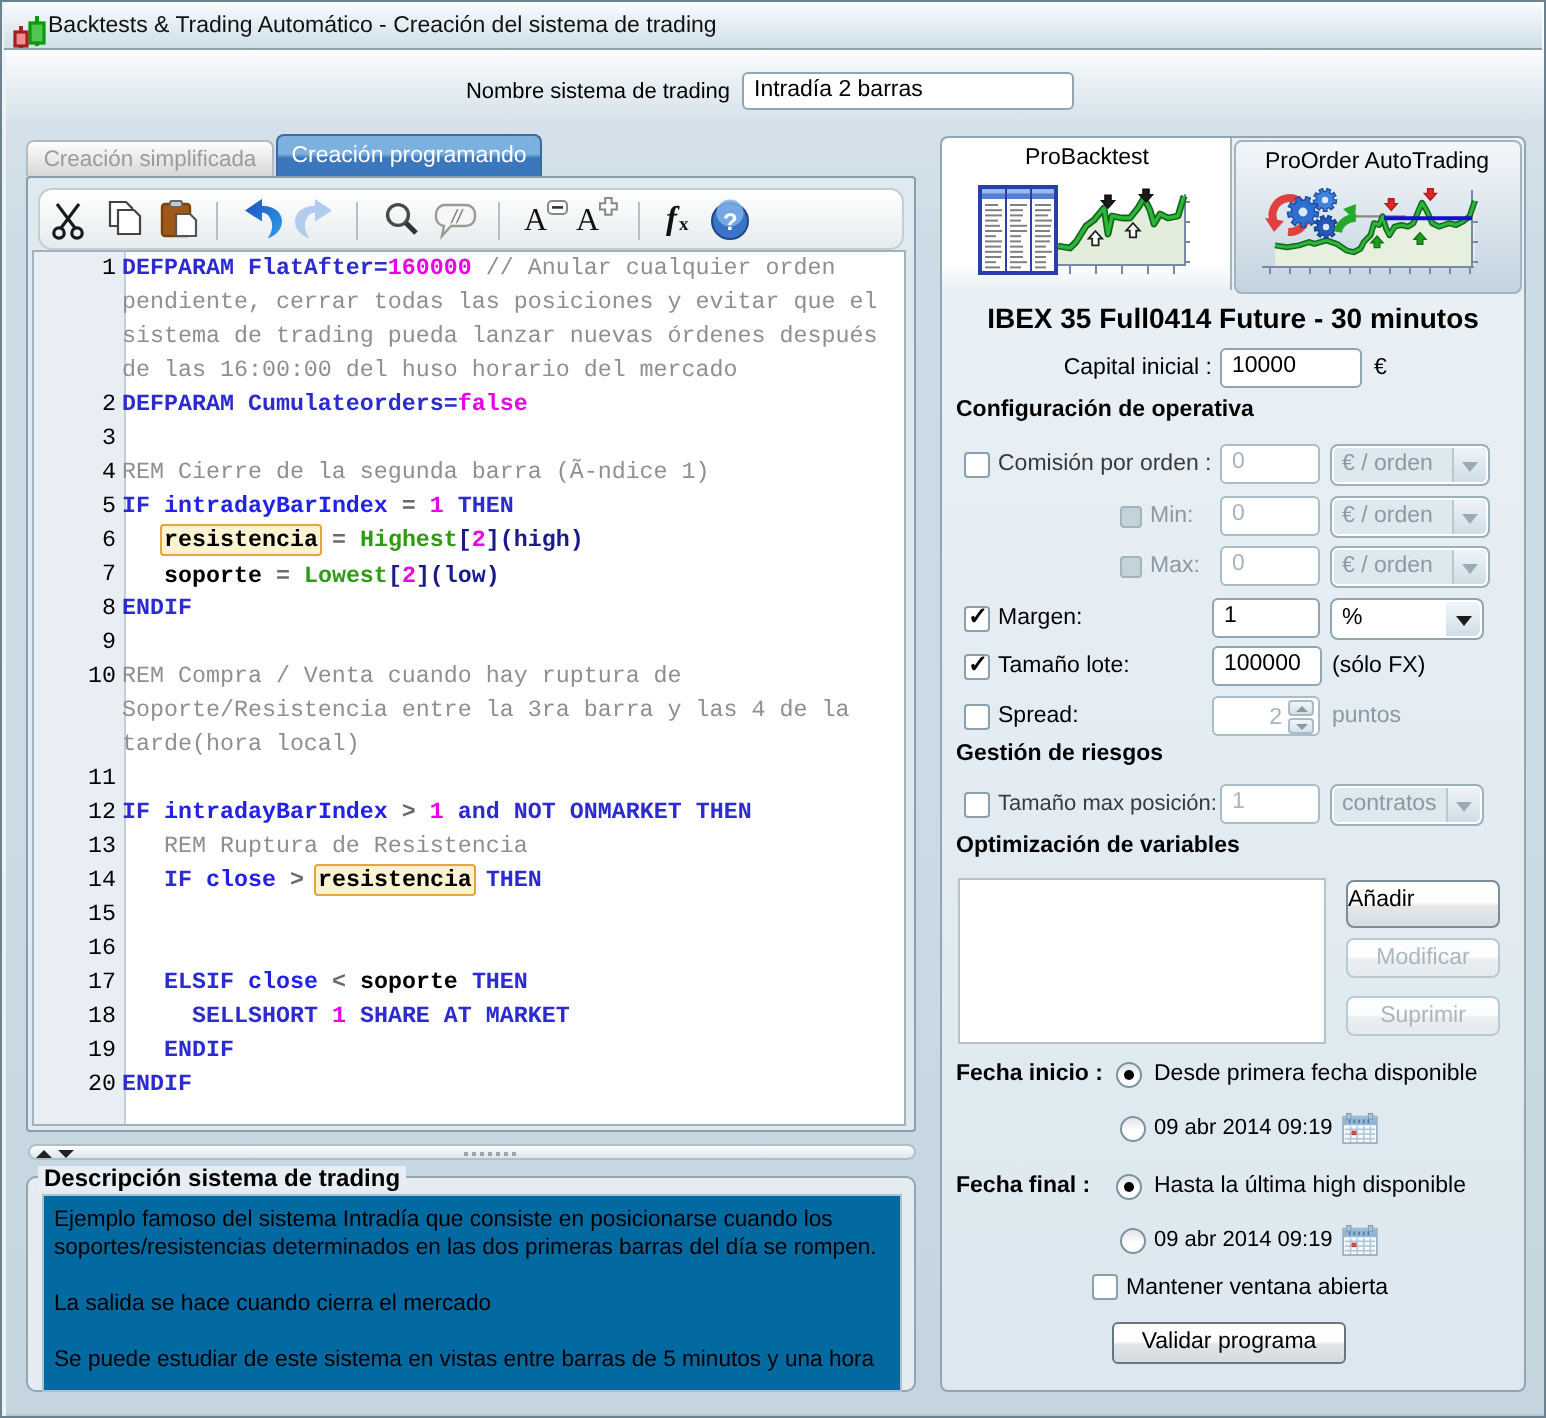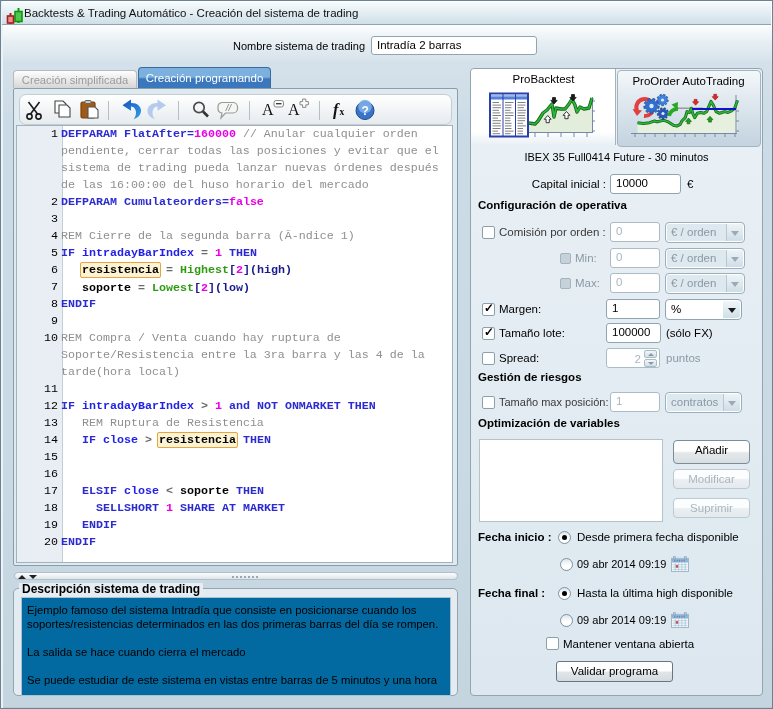--- a/index.html
+++ b/index.html
@@ -39,21 +39,21 @@
 .h3{position:absolute;font-size:11.5px;font-weight:bold;color:#000}
 .gr{color:#8b99a3}
 .cb{position:absolute;width:13px;height:13px;background:#fff;border:1px solid #8ca0ac;border-radius:2px}
 .cbd{position:absolute;width:11px;height:11px;background:#c6d2da;border:1px solid #a3b4be;border-radius:2px}
 .rad{position:absolute;width:13px;height:13px;background:linear-gradient(#dde6ec,#fff 60%);border:1px solid #7e929e;border-radius:50%}
 .dot{position:absolute;left:3px;top:3px;width:5px;height:5px;background:#000;border-radius:50%}
 .dd{position:absolute;height:21px;border:1px solid #9ab0ba;border-radius:4px;box-shadow:inset 0 0 0 1px #fff}
 .ddf{position:absolute;left:1px;top:1px;bottom:1px;font-size:11.5px;padding:0 4px;line-height:17px}
 .dda{position:absolute;right:1px;top:1px;bottom:1px;width:17px;border-left:1px solid #b9c8d0;border-radius:0 3px 3px 0}
 .tri{position:absolute;left:4px;top:7px;width:0;height:0;border-left:4px solid transparent;border-right:4px solid transparent;border-top:5px solid #9aabb5}
-.btn{position:absolute;width:77px;height:24px;border:1px solid #7c8d98;border-radius:4px;background:linear-gradient(#fefefe 46%,#e4e8eb 54%,#d8dee2);font-size:11.5px;text-align:center;line-height:18px;color:#000}
+.btn{position:absolute;width:77px;height:24px;border:1px solid #7c8d98;border-radius:4px;background:linear-gradient(#fefefe 46%,#e4e8eb 54%,#d8dee2);font-size:11.5px;text-align:left;line-height:18px;color:#000}
 .btnd{position:absolute;width:77px;height:20px;border:1px solid #bdc9d1;border-radius:4px;background:linear-gradient(#fcfdfe 46%,#ebeff2 54%,#e4eaee);font-size:11.5px;text-align:center;line-height:18px;color:#aab6be}
 .chk{position:absolute;font-size:12px;font-weight:bold;color:#000;top:-3px;left:1px}
 .cal{position:absolute;width:18px;height:16px}
 </style></head>
 <body>
 <div id="win">
  <div id="tbar">
   <svg class="abs" style="left:3px;top:1px" width="21" height="22" viewBox="0 0 21 22">
    <line x1="13.5" y1="5" x2="13.5" y2="20" stroke="#089a08" stroke-width="2"></line>
    <rect x="10" y="8.5" width="7" height="10" fill="#52c452" stroke="#089a08" stroke-width="1.6"></rect>
@@ -290,21 +290,21 @@
 <polygon points="36.3,17.0 35.9,19.5 34.1,19.0 33.1,20.7 34.5,22.0 32.6,23.6 31.5,22.1 29.7,22.8 29.9,24.7 27.4,24.7 27.5,22.8 25.7,22.2 24.6,23.8 22.7,22.2 24.0,20.8 23.0,19.2 21.2,19.7 20.7,17.2 22.6,17.0 22.9,15.1 21.2,14.3 22.4,12.2 24.0,13.2 25.4,12.0 24.6,10.2 26.9,9.4 27.5,11.2 29.4,11.1 29.9,9.3 32.2,10.1 31.5,11.9 32.9,13.1 34.5,12.0 35.8,14.1 34.1,15.0 34.4,16.8" fill="#2f6fd0" stroke="#1c4fa0" stroke-width="0.7"></polygon>
           <circle cx="28.5" cy="17" r="2.2" fill="#ddeafc"></circle>
 <polygon points="45.3,11.0 45.0,12.8 43.6,12.5 43.0,13.7 43.9,14.7 42.5,15.9 41.7,14.8 40.4,15.3 40.5,16.7 38.7,16.7 38.7,15.3 37.4,14.9 36.6,16.0 35.2,14.9 36.1,13.8 35.4,12.6 34.0,13.0 33.7,11.2 35.1,11.0 35.3,9.6 34.0,9.0 35.0,7.4 36.1,8.2 37.2,7.2 36.6,6.0 38.3,5.3 38.7,6.7 40.1,6.6 40.5,5.3 42.3,5.9 41.7,7.2 42.8,8.1 43.9,7.3 44.9,8.9 43.6,9.5 43.9,10.9" fill="#3f82e0" stroke="#1c4fa0" stroke-width="0.7"></polygon>
           <circle cx="39.5" cy="11" r="1.6" fill="#ddeafc"></circle>
 <polygon points="45.8,24.5 45.5,26.3 44.1,26.0 43.5,27.2 44.4,28.2 43.0,29.4 42.2,28.3 40.9,28.8 41.0,30.2 39.2,30.2 39.2,28.8 37.9,28.4 37.1,29.5 35.7,28.4 36.6,27.3 35.9,26.1 34.5,26.5 34.2,24.7 35.6,24.5 35.8,23.1 34.5,22.5 35.5,20.9 36.6,21.7 37.7,20.7 37.1,19.5 38.8,18.8 39.2,20.2 40.6,20.1 41.0,18.8 42.8,19.4 42.2,20.7 43.3,21.6 44.4,20.8 45.4,22.4 44.1,23.0 44.4,24.4" fill="#2558b8" stroke="#163f8a" stroke-width="0.7"></polygon>
           <circle cx="40" cy="24.5" r="1.6" fill="#ddeafc"></circle>
 <path d="M46 27 a8.5,8.5 0 0 1 9 -7" fill="none" stroke="#28a828" stroke-width="4"></path>
 <path d="M48.5 15.5 l6.5 -2.5 l-0.5 8 z" fill="#28a828"></path>
 </svg>
   </div>
-  <div class="abs" style="left:0;top:82px;width:291px;text-align:center;font-size:11px;font-weight:normal">IBEX 35 Full0414 Future - 30 minutos</div>
+  <div class="abs" style="left:0;top:82px;width:291px;text-align:center;font-size:14px;font-weight:bold">IBEX 35 Full0414 Future - 30 minutos</div>
   <div class="abs lbl" style="left:35px;top:109px;width:100px;text-align:right">Capital inicial :</div>
   <div class="inp" style="left:139px;top:105px;width:71px;height:20px">10000</div>
   <div class="abs lbl" style="left:216px;top:109px">€</div>
   <div class="h3" style="left:7px;top:130px">Configuración de operativa</div>
   <div class="cb" style="left:11px;top:157px"></div>
   <div class="abs lbl" style="left:28px;top:157px;color:#3a3a3a">Comisión por orden :</div>
   <div class="inpd" style="left:139px;top:153px;width:50px;height:20px">0</div>
   <div class="dd" style="left:194px;top:152.5px;width:80px;background:#dde8ef">
         <div class="ddf gr">€ / orden</div>
         <div class="dda" style="background:linear-gradient(#eef4f8,#cfdde6)">

